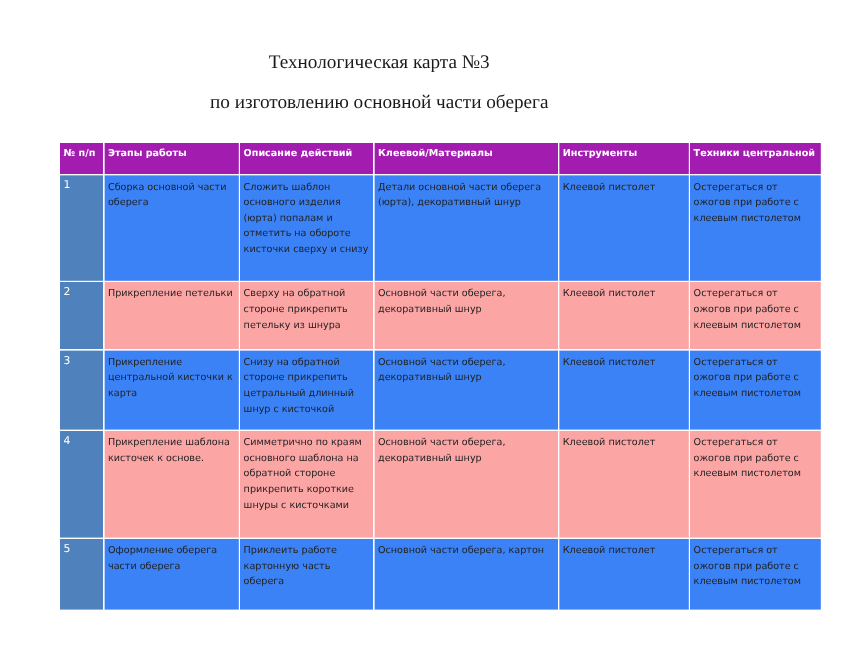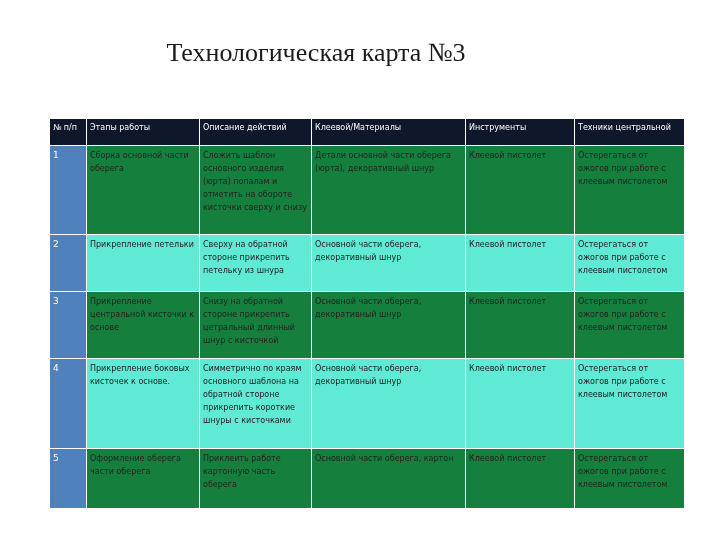--- a/index.html
+++ b/index.html
@@ -14,21 +14,21 @@
       overflow: hidden;
       font-family: "Liberation Sans", sans-serif;
     }
     .slide-title {
       position: absolute;
       left: 0;
       top: 36px;
       width: 632px;
       text-align: center;
       font-family: "Liberation Serif", serif;
-      font-size: 26px;
+      font-size: 16px;
       line-height: 33px;
       color: #1a1a1a;
     }
     .slide-title div { white-space: nowrap; }
     table.tech-table {
       position: absolute;
       left: 49px;
       top: 118px;
       width: 635px;
       border-collapse: collapse;
@@ -39,41 +39,42 @@
       color: #222222;
     }
     table.tech-table th, table.tech-table td {
       border: 1.5px solid #ffffff;
       vertical-align: top;
       text-align: left;
       padding: 3px 3px 2px 3px;
       overflow: hidden;
     }
     table.tech-table th {
-      background: #0f172a;
+      background: #a21caf;
       color: #ffffff;
-      font-weight: normal;
+      font-weight: bold;
       height: 21px;
       line-height: 12px;
     }
     table.tech-table td.num-cell {
       background: #4f81bd;
       color: #ffffff;
       font-size: 9px;
     }
-    table.tech-table tr.odd td { background: #15803d; }
-    table.tech-table tr.even td { background: #5eead4; }
+    table.tech-table tr.odd td { background: #3b82f6; }
+    table.tech-table tr.even td { background: #fca5a5; }
     table.tech-table tr.odd td.num-cell,
     table.tech-table tr.even td.num-cell { background: #4f81bd; }
   </style>
 </head>
 <body>
 
 <div class="slide-title">
   <div>Технологическая карта №3</div>
+  <div>по изготовлению основной части оберега</div>
 </div>
 
 <table class="tech-table">
   <colgroup>
     <col style="width:37px">
     <col style="width:113px">
     <col style="width:112px">
     <col style="width:154px">
     <col style="width:109px">
     <col style="width:110px">
@@ -100,29 +101,29 @@
     <tr class="even" style="height:57px">
       <td class="num-cell">2</td>
       <td>Прикрепление петельки</td>
       <td>Сверху на обратной стороне прикрепить петельку из шнура</td>
       <td>Основной части оберега, декоративный шнур</td>
       <td>Клеевой пистолет</td>
       <td>Остерегаться от ожогов при работе с клеевым пистолетом</td>
     </tr>
     <tr class="odd" style="height:67px">
       <td class="num-cell">3</td>
-      <td>Прикрепление центральной кисточки к основе</td>
+      <td>Прикрепление центральной кисточки к карта</td>
       <td>Снизу на обратной стороне прикрепить цетральный длинный шнур с кисточкой</td>
       <td>Основной части оберега, декоративный шнур</td>
       <td>Клеевой пистолет</td>
       <td>Остерегаться от ожогов при работе с клеевым пистолетом</td>
     </tr>
     <tr class="even" style="height:90px">
       <td class="num-cell">4</td>
-      <td>Прикрепление боковых кисточек к основе.</td>
+      <td>Прикрепление шаблона кисточек к основе.</td>
       <td>Симметрично по краям основного шаблона на обратной стороне прикрепить короткие шнуры с кисточками</td>
       <td>Основной части оберега, декоративный шнур</td>
       <td>Клеевой пистолет</td>
       <td>Остерегаться от ожогов при работе с клеевым пистолетом</td>
     </tr>
     <tr class="odd" style="height:60px">
       <td class="num-cell">5</td>
       <td>Оформление оберега части оберега</td>
       <td>Приклеить работе картонную часть оберега</td>
       <td>Основной части оберега, картон</td>

